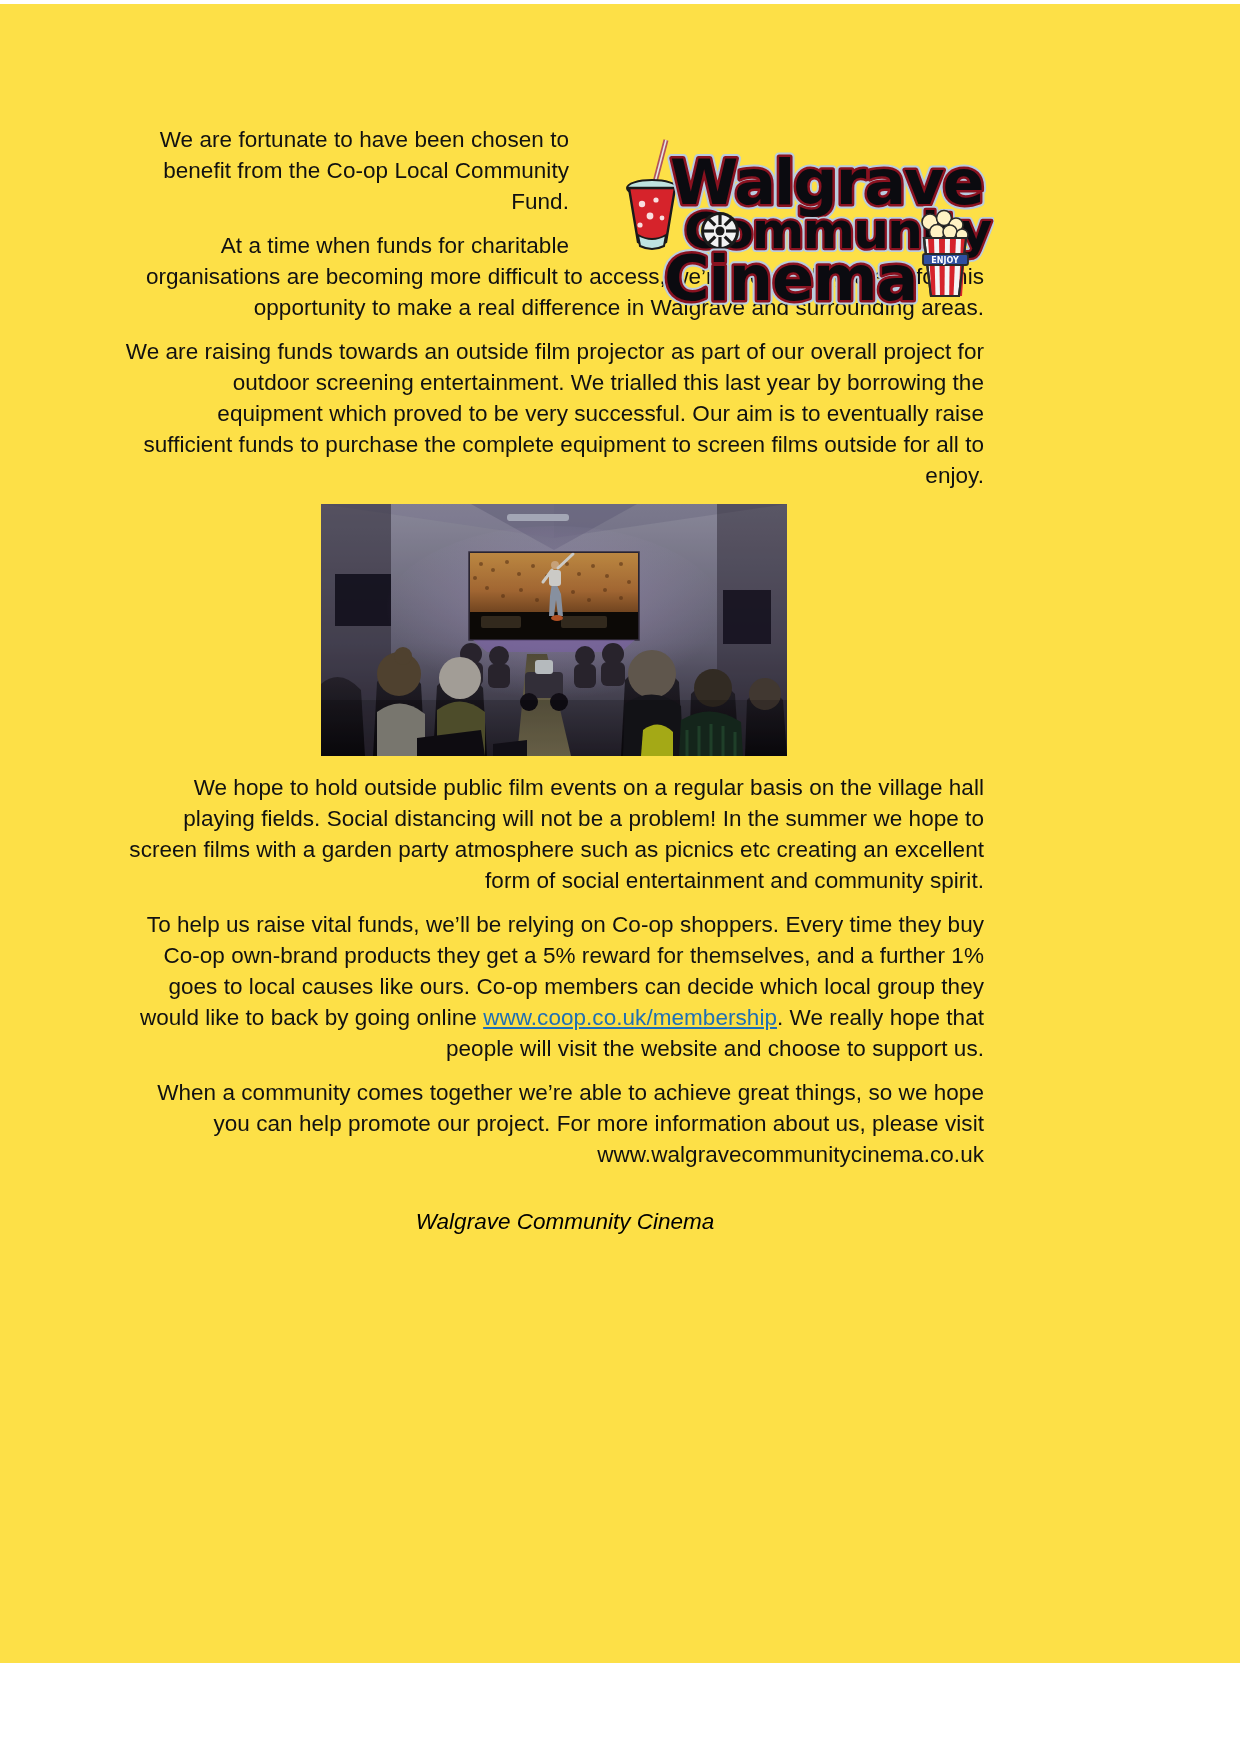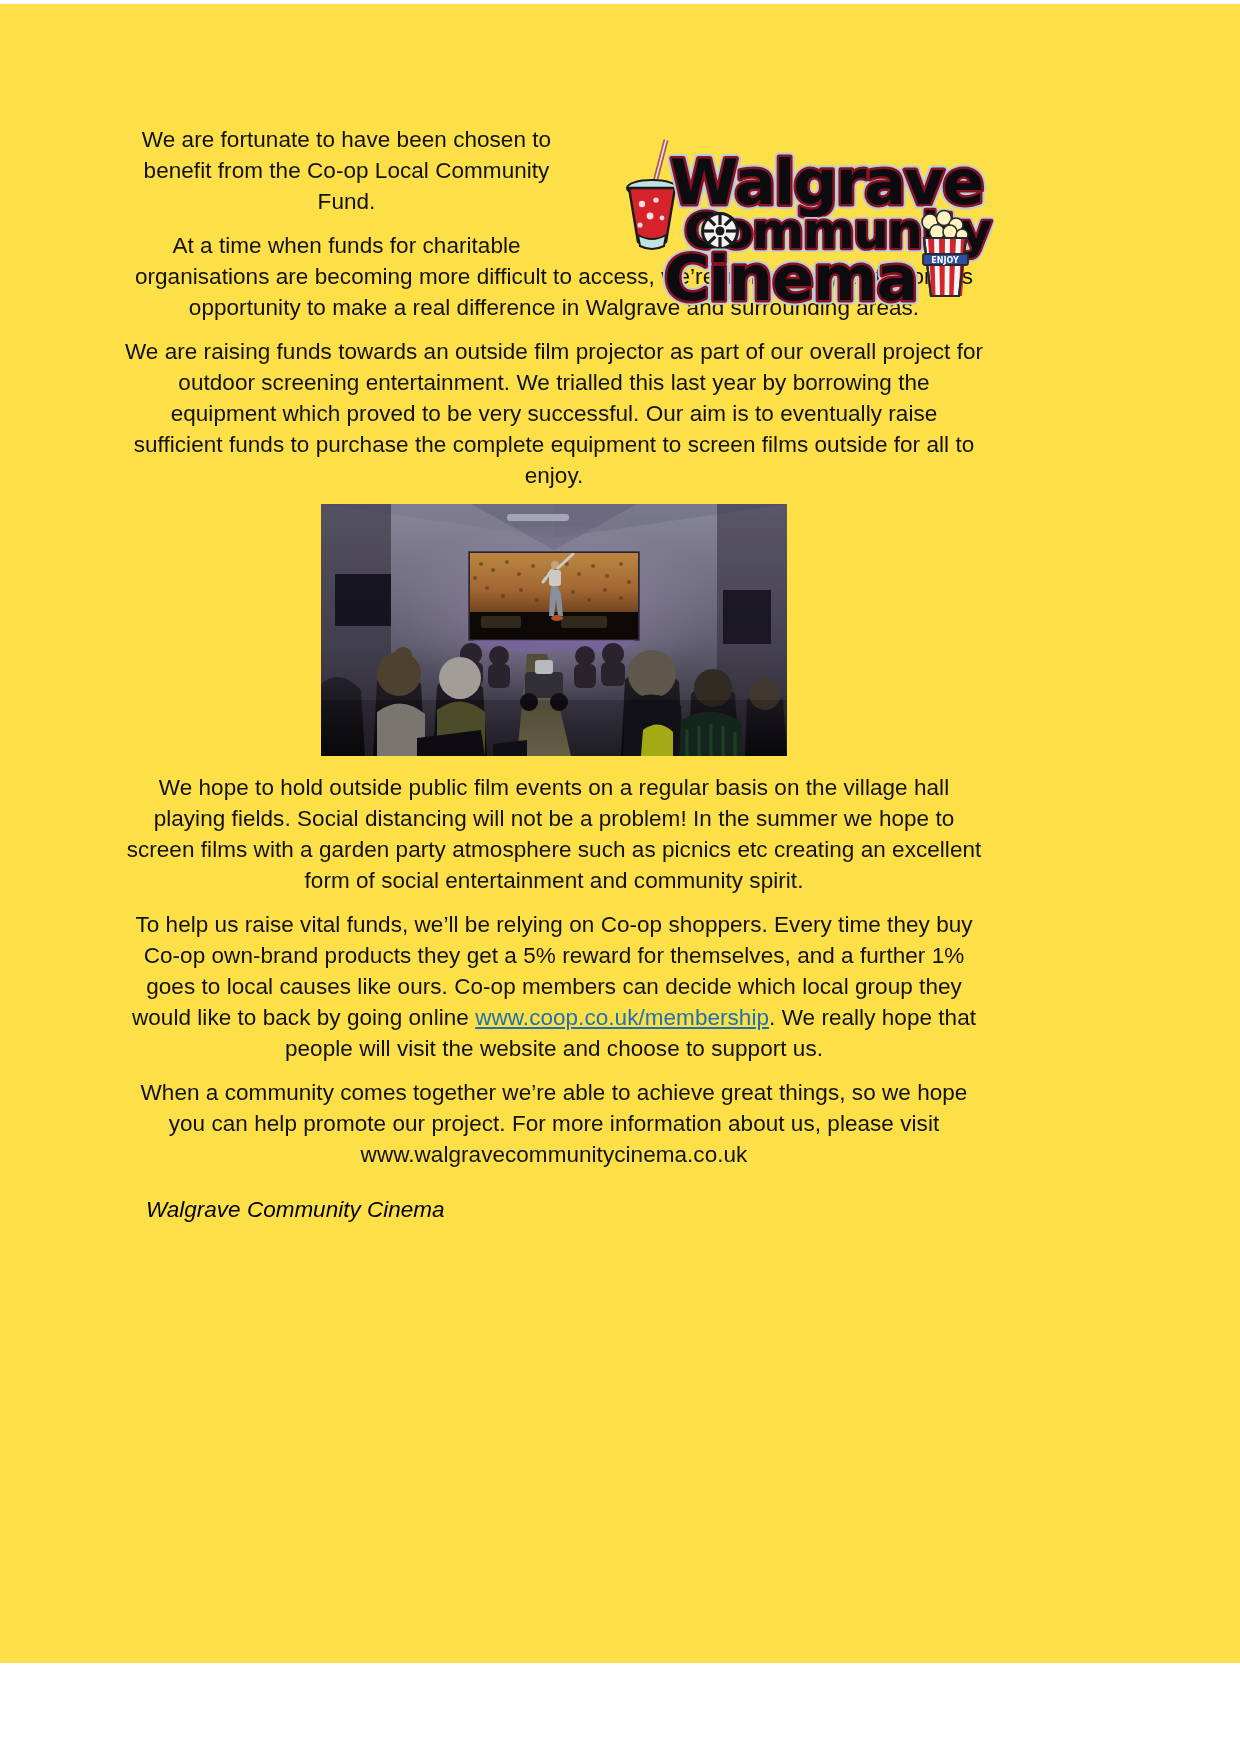--- a/index.html
+++ b/index.html
@@ -42,21 +42,21 @@
   }
   .logo-svg { display:block; width: 420px; height: 180px; }
 
   
   p.para {
     margin: 0 0 13px 0;
     font-size: 22.5px;
     line-height: 31px;
     letter-spacing: 0.05px;
     color: #111;
-    text-align: center;
+    text-align: right;
   }
   .lead-wrap {
     width: 445px;
   }
 
   a.link {
     color: #1F6FB5;
     text-underline-offset: 2px;
   }
 
@@ -69,22 +69,22 @@
   .photo {
     width: 466px;
     height: 252px;
     position: relative;
     overflow: hidden;
     background: #14110d;
   }
   .photo svg { display:block; width: 466px; height: 252px; }
 
   .signature {
-    margin: 24px 0 0 0;
-    text-align: left;
+    margin: 36px 0 0 0;
+    text-align: center;
     font-style: italic;
     font-size: 22.5px;
     line-height: 31px;
     padding-left: 22px;
   }
 </style>
 </head>
 <body>
 
 <div class="page">

